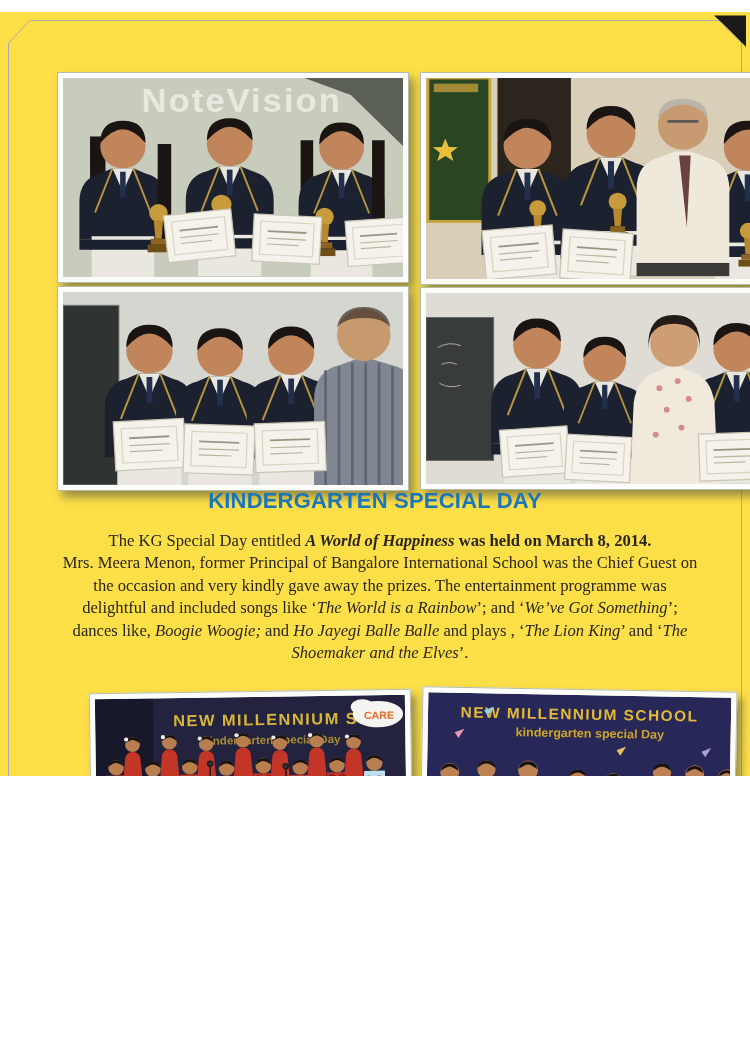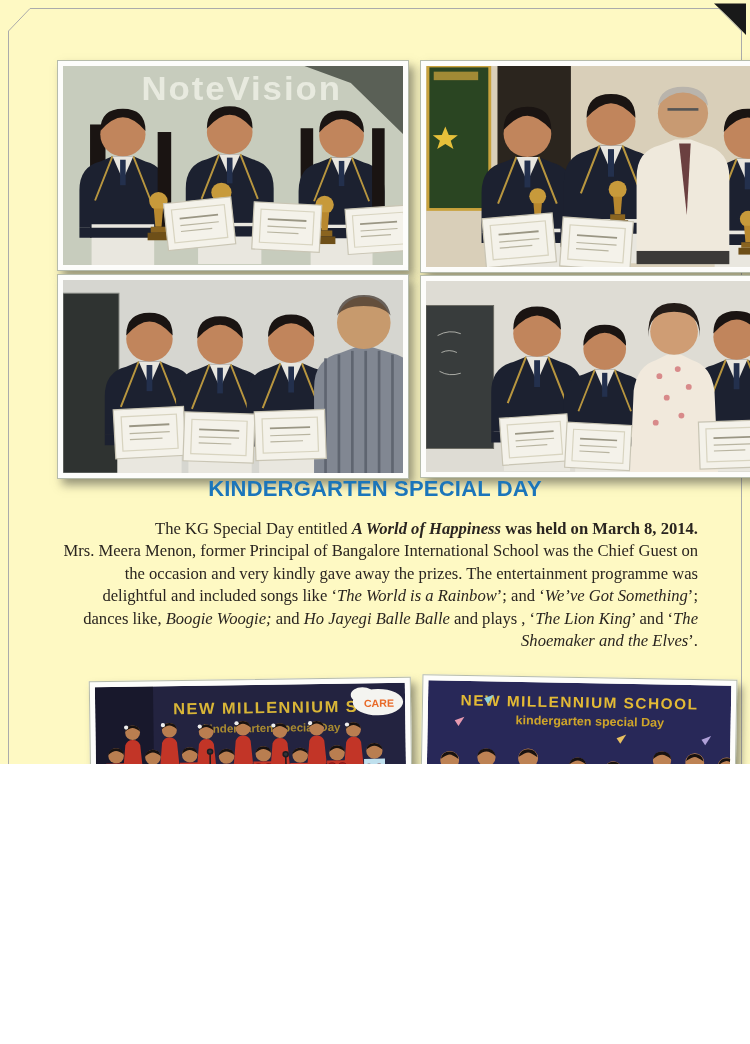--- a/index.html
+++ b/index.html
@@ -1,25 +1,25 @@
 <!DOCTYPE html>
 <html><head>
 <meta charset="utf-8">
 <style>
   html,body{margin:0;padding:0;background:#ffffff;}
-  .page{position:relative;width:750px;height:764px;margin:0 auto;background:#fef9c3;overflow:hidden;
+  .page{position:relative;width:750px;height:764px;margin:12px auto;background:#fde047;overflow:hidden;
         font-family:"Liberation Serif", serif;}
   .border-overlay{position:absolute;left:0;top:0;width:750px;height:1044px;pointer-events:none;}
   .photo{position:absolute;box-sizing:border-box;background:#fdfdfb;border:1px solid #b6bcab;
          padding:5px;box-shadow:5px 6px 9px rgba(70,70,60,0.55);}
   .photo svg{display:block;width:100%;height:100%;}
   .heading{position:absolute;left:0;top:476px;width:750px;margin:0;text-align:center;
            font-family:"Liberation Sans", sans-serif;font-weight:bold;font-size:22px;letter-spacing:0.2px;}
   .article{position:absolute;left:62px;top:518px;width:636px;font-size:16.6px;line-height:22.4px;
-           color:#2a2520;text-align:right;}
+           color:#2a2520;text-align:center;}
   .t{font-style:normal;font-weight:normal;}
   .t.b{font-weight:bold;}
   .t.i{font-style:italic;font-family:Liberation Serif, serif;}
   .t.bi{font-weight:bold;font-style:italic;}
   .page-number{position:absolute;left:690px;top:1014px;width:50px;
                font-size:12px;color:#222;}
   #photo1{left:17px;top:44px;width:352px;height:211px;}
   #photo2{left:380px;top:44px;width:353px;height:213px;}
   #photo3{left:17px;top:258px;width:352px;height:205px;}
   #photo4{left:380px;top:259px;width:353px;height:203px;}

